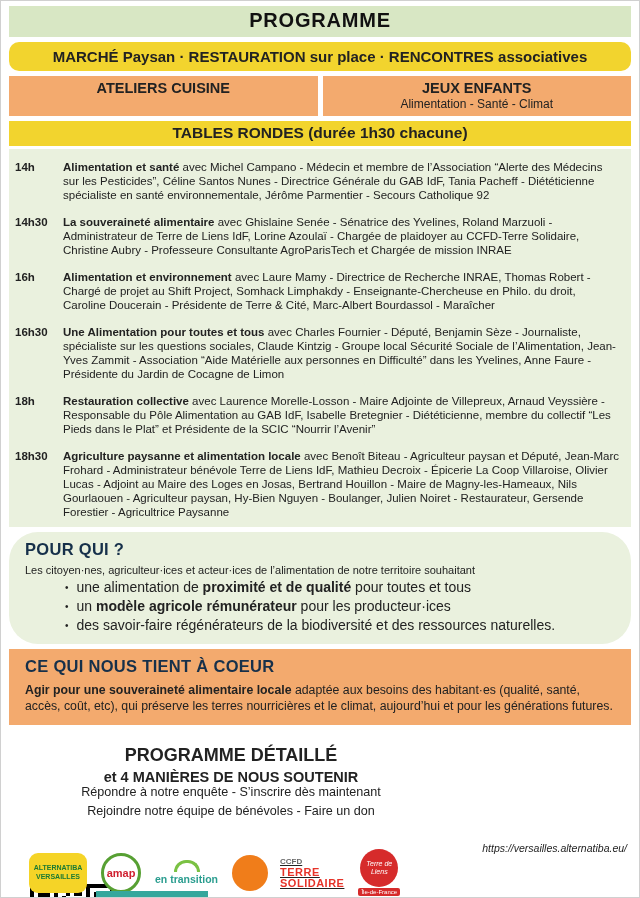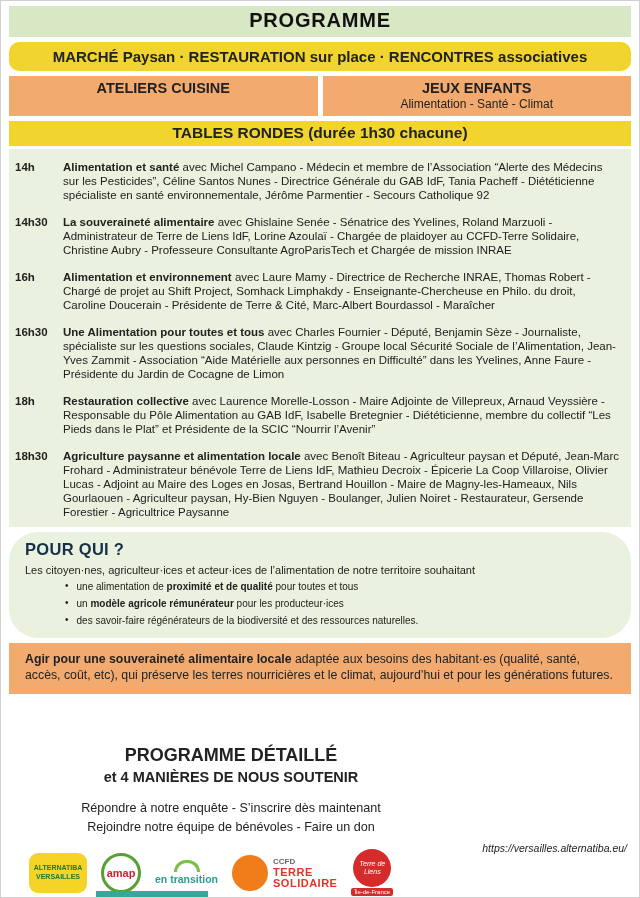--- a/index.html
+++ b/index.html
@@ -30,44 +30,44 @@
   .sessions { background:#eaf1de; padding:11px 10px 8px 6px; }
   .session { display:flex; margin-bottom:13px; }
   .session:last-child { margin-bottom:0; }
   .session-time { width:48px; flex-shrink:0; font-weight:bold; font-size:11.5px; text-align:left; padding-top:1px; }
   .session-text { font-size:11.5px; line-height:14px; }
   .session-title { font-weight:bold; }
 
   .pourqui { background:#eaf1de; padding:8px 16px 10px;border-radius:29px; }
   .pourqui h2 { font-size:16.5px; color:#16304a; letter-spacing:.3px; margin:0 0 5px; }
   .pourqui .intro { font-size:11px; margin:0 0 4px; }
-  .bullet { font-size:10px; line-height:14px; margin:3px 0 0 40px; }
+  .bullet { font-size:14px; line-height:14px; margin:3px 0 0 40px; }
   .bullet::before { content:"•"; margin-right:8px; font-size:10px; position:relative; top:-1px; }
 
   .coeur { background:#f3aa6e; padding:8px 16px 11px; }
   .coeur h2 { font-size:16.5px; color:#16304a; letter-spacing:.3px; margin:0 0 6px; }
   .coeur p { font-size:12.3px; line-height:16px; }
 
   .footer { position:absolute; left:0; top:740px; width:568px; display:flex; align-items:flex-start; padding:0 8px 0 24px;flex-direction:column; }
   .footer-left { width:412px; text-align:center; padding-top:4px; }
   .f-title1 { font-size:18px; font-weight:bold; margin-bottom:3px; }
-  .f-title2 { font-size:14.5px; font-weight:bold; margin-bottom:16px; }
+  .f-title2 { font-size:14.5px; font-weight:bold; margin-bottom:0; }
   .f-line { font-size:12.6px; margin-bottom:5px; }
   .arrow { margin:32px 4px 0 6px; }
   .qr { width:94px; height:94px; padding:5px; background:#fff; margin-top:2px; }
 
   .url { position:absolute; right:12px; top:841px; font-style:italic; font-size:10.5px; color:#222; cursor:pointer; }
 
   .logos { position:absolute; left:28px; top:848px; display:flex; align-items:center; gap:14px; }
   .logo { display:flex; flex-direction:column; align-items:center; justify-content:center; }
   .logo-alt { width:58px; height:40px; background:#f5d427; border-radius:9px; color:#1b7a33; font-weight:bold; font-size:7px; line-height:8.5px; text-align:center; }
   .logo-amap { width:40px; height:40px; border:3px solid #57a033; border-radius:50%; color:#cf2030; font-weight:bold; font-size:11px; background:#fff; }
   .logo-trans { color:#2a9d8f; font-size:10.5px; font-weight:bold; text-align:center; }
   .logo-trans .swoosh { display:block; width:26px; height:12px; border:3px solid #7ac143; border-bottom:none; border-radius:26px 26px 0 0; margin:0 auto 1px; }
-  .logo-ccfd { flex-direction:row; gap:5px; }
+  .logo-ccfd { flex-direction:row; gap:12px;text-decoration:underline; }
   .logo-ccfd .disc { width:36px; height:36px; background:#f07d1a; border-radius:50%; }
   .logo-ccfd .txt { display:flex; flex-direction:column; line-height:11px; }
   .logo-ccfd .c1 { font-size:8px; color:#666; font-weight:bold; }
   .logo-ccfd .c2 { font-size:11px; color:#e63329; font-weight:bold; letter-spacing:.5px; }
   .logo-tdl .disc { width:38px; height:38px; background:#d62b2b; border-radius:50%; color:#fff; font-style:italic; font-size:7px; display:flex; align-items:center; justify-content:center; text-align:center; line-height:8px; }
   .logo-tdl .sub { font-size:6px; color:#fff; background:#d62b2b; padding:1px 3px; margin-top:1px; border-radius:2px; }
 
   .bottom-bar { position:absolute; left:95px; bottom:0; width:112px; height:6px; background:#35a79c; }
 </style>
 </head>
@@ -120,20 +120,21 @@
 
   <div class="band pourqui">
     <h2>POUR QUI ?</h2>
     <p class="intro">Les citoyen·nes, agriculteur·ices et acteur·ices de l’alimentation de notre territoire souhaitant</p>
     <div class="bullet"><span>une alimentation de </span><b>proximité et de qualité</b><span> pour toutes et tous</span></div>
     <div class="bullet"><span>un </span><b>modèle agricole rémunérateur</b><span> pour les producteur·ices</span></div>
     <div class="bullet"><span>des savoir-faire régénérateurs de la biodiversité et des ressources naturelles.</span><b></b><span></span></div>
   </div>
 
   <div class="band coeur">
+    <h2>CE QUI NOUS TIENT À COEUR</h2>
     <p><b>Agir pour une souveraineté alimentaire locale</b><span> adaptée aux besoins des habitant·es (qualité, santé, accès, coût, etc), qui préserve les terres nourricières et le climat, aujourd’hui et pour les générations futures.</span></p>
   </div>
 
 </div>
 
 <div class="footer">
   <div class="footer-left">
     <div class="f-title1">PROGRAMME DÉTAILLÉ</div>
     <div class="f-title2">et 4 MANIÈRES DE NOUS SOUTENIR</div>
     <div class="f-line">Répondre à notre enquête - S’inscrire dès maintenant</div>

